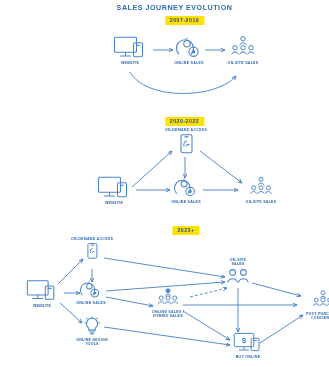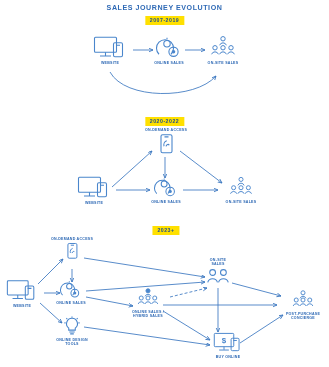--- a/index.html
+++ b/index.html
@@ -1,21 +1,21 @@
 <!DOCTYPE html>
 <html><head>
 <meta charset="utf-8">
 <style>
   html,body{margin:0;padding:0;}
   body{
     width:329px;height:367px;background:#ffffff;
     font-family:"Liberation Sans",sans-serif;
     overflow:hidden;position:relative;
   }
-  #canvas{position:absolute;inset:0;}
+  #canvas{position:absolute;inset:0;margin-left:20px;}
   svg.layer{position:absolute;left:0;top:0;width:329px;height:367px;overflow:visible;}
   .ttl{
     position:absolute;width:100%;text-align:center;top:4px;
     font-size:7.1px;font-weight:bold;letter-spacing:.55px;
     color:#2e69b5;
   }
   .badge{
     position:absolute;background:#ffe000;color:#1c4f91;
     font-size:5.2px;font-weight:bold;letter-spacing:.5px;
     padding:2px 5px 1.6px 5px;white-space:nowrap;

